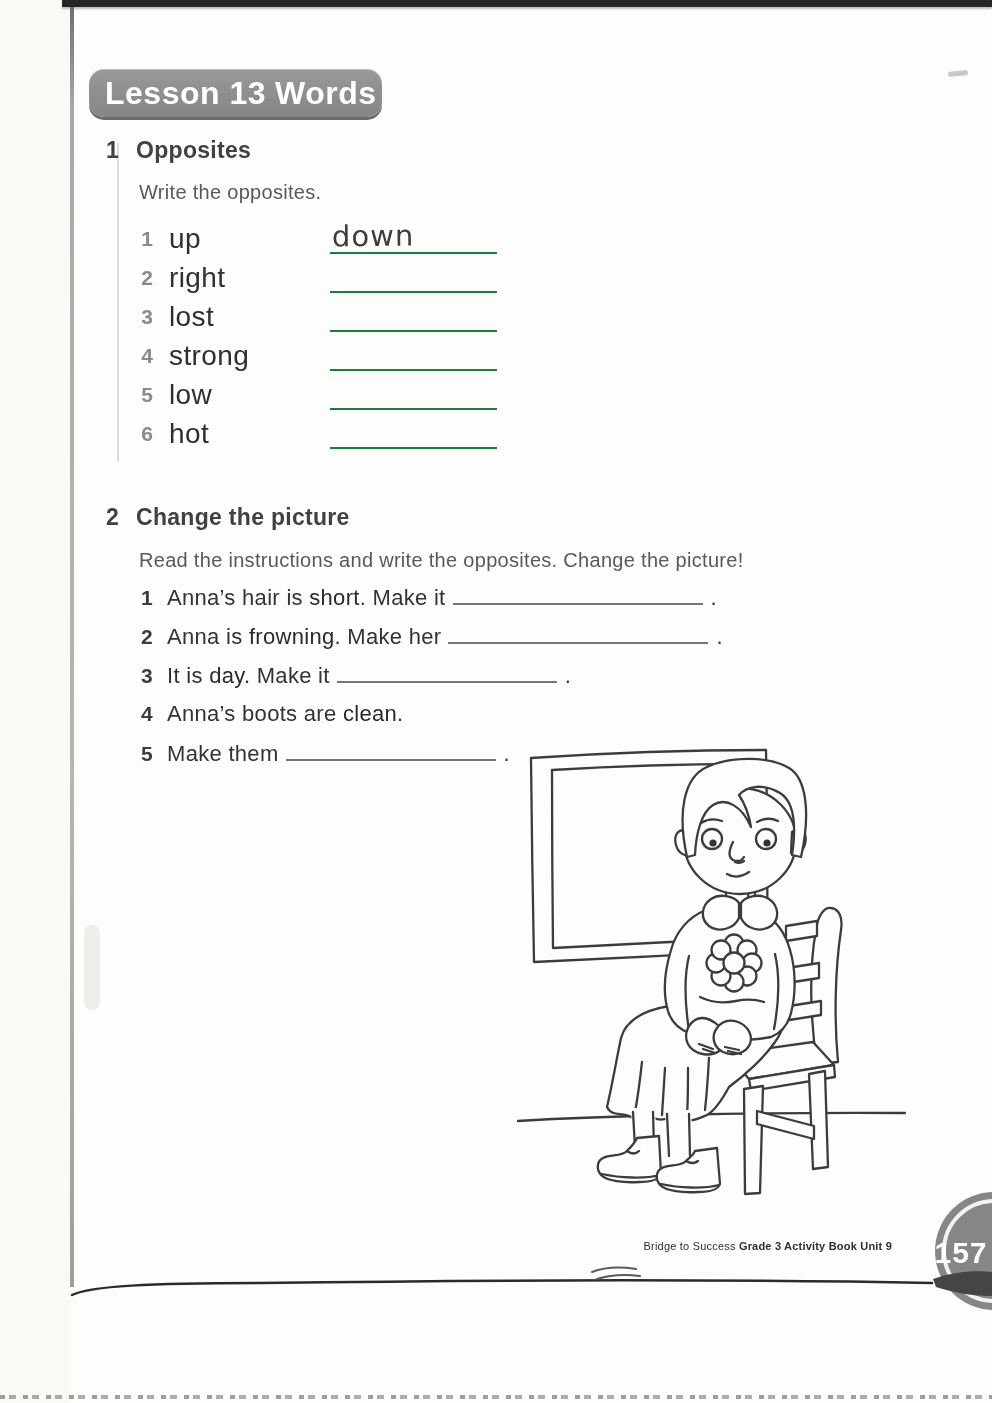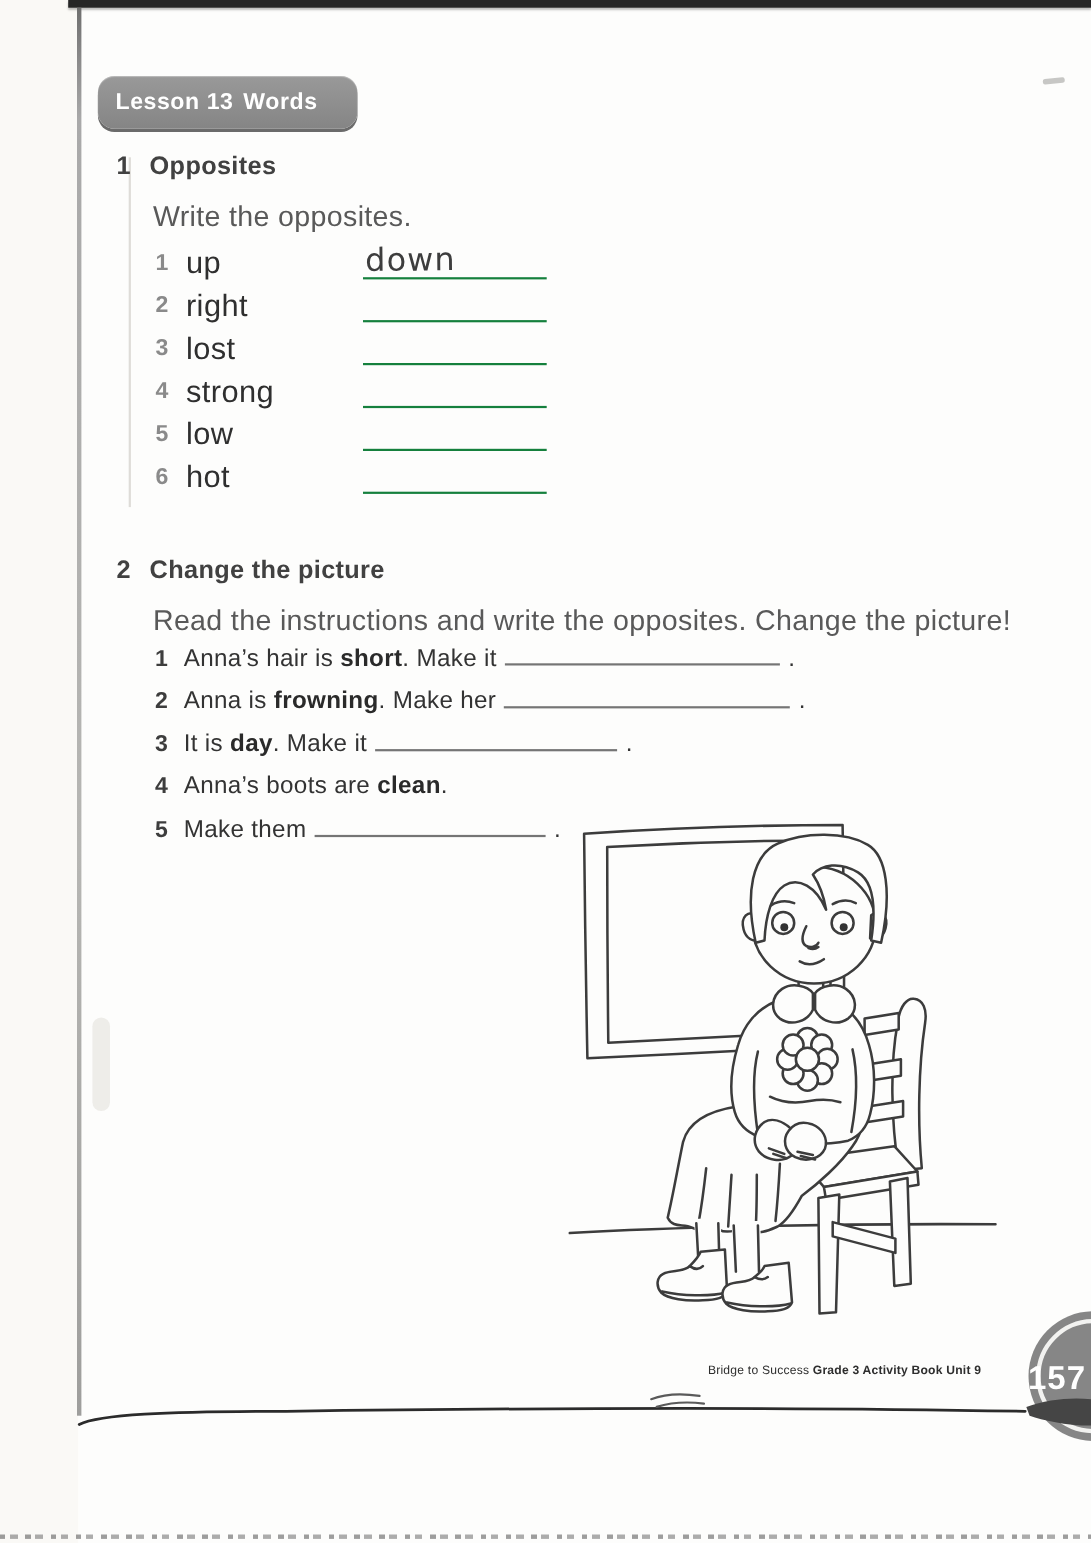--- a/index.html
+++ b/index.html
@@ -12,52 +12,52 @@
   .top-band{left:62px;right:0;top:0;height:7px;background:#262626;box-shadow:0 2px 2px rgba(0,0,0,.25);}
   .spine{left:70px;top:7px;width:4px;height:1280px;
          background:linear-gradient(to bottom,#6f6f6f,#a9a9a9 8%,#b6b6b3 60%,#9e9e9c);}
   .vline{left:117px;top:143px;width:2px;height:318px;background:#dedcd8;}
   .smudge{left:84px;top:925px;width:16px;height:85px;background:#eeede9;border-radius:8px;}
   .dash-tr{left:948px;top:71px;width:20px;height:5px;background:#c7c7c5;border-radius:2px;transform:rotate(-6deg);}
   .noise{left:0;top:1395px;width:992px;height:4px;opacity:.55;
          background:repeating-linear-gradient(90deg,#4f4f4f 0 5px,transparent 5px 9px,#6a6a6a 9px 16px,transparent 16px 23px);}
 
   
-  .lesson-pill{left:89px;top:69px;height:48px;padding:0 36px 0 16px;border-radius:15px;
+  .lesson-pill{left:89px;top:69px;height:48px;padding:0 6px 0 16px;border-radius:15px;
     background:linear-gradient(#999,#858585);display:flex;align-items:center;gap:9px;
-    color:#fff;font-size:21px;letter-spacing:.5px;
+    color:#fff;font-size:32px;letter-spacing:.5px;
     box-shadow:0 3px 0 #6b6b6b, inset 0 1px 1px rgba(255,255,255,.35);}
   .pill-prefix{font-weight:bold;}
   .pill-title{font-weight:bold;}
 
   
   .s-head{display:flex;gap:17px;font-weight:bold;font-size:23px;color:#414141;letter-spacing:.3px;}
   .s-num{width:15px;text-align:right;}
   #s1-head{left:104px;top:137px;}
   #s2-head{left:104px;top:504px;}
-  .s-instr{font-size:26px;color:#595959;letter-spacing:.3px;}
+  .s-instr{font-size:20px;color:#595959;letter-spacing:.3px;}
   #s1-instr{left:139px;top:181px;}
   #s2-instr{left:139px;top:549px;}
 
   
   #opposites{left:138px;top:221px;width:390px;}
   .s1row{position:relative;height:39px;}
   .s1num{position:absolute;left:0;top:0;width:15px;text-align:right;font-weight:bold;
          font-size:21px;color:#8a8a8a;line-height:36px;}
   .s1word{position:absolute;left:31px;top:0;font-size:28px;color:#2f2f2f;line-height:36px;letter-spacing:.4px;}
   .s1line{position:absolute;left:192px;top:0;width:167px;height:31px;border-bottom:2px solid #15803d;}
   .hand{position:absolute;left:2px;bottom:1px;font-size:29px;color:#3d3d3d;line-height:1;
         font-family:"DejaVu Sans",sans-serif;letter-spacing:1px;transform:rotate(-.6deg);}
 
   
   #change-list{left:138px;top:577px;width:760px;font-size:22px;color:#333;}
   .s2row{height:39px;line-height:39px;white-space:nowrap;letter-spacing:.3px;}
   .s2num{display:inline-block;width:15px;margin-right:14px;text-align:right;font-weight:bold;
          color:#3d3d3d;font-size:21px;}
-  .s2bold{font-weight:bold;color:#2a2a2a;}
+  .s2bold{font-weight:normal;color:#2a2a2a;}
   .blank{display:inline-block;height:26px;vertical-align:baseline;border-bottom:2px solid #757575;margin-left:7px;}
   .b0{width:250px;} .b1{width:260px;} .b2{width:220px;} .b4{width:210px;}
   .dot{margin-left:8px;}
 
   
   .footer-text{left:500px;top:1240px;width:392px;text-align:right;font-size:11px;color:#2e2e2e;letter-spacing:.2px;}
   .footer-bold{font-weight:bold;}
 
   
   .ln{fill:none;stroke:#3c3c3c;stroke-width:2.3;stroke-linecap:round;stroke-linejoin:round;}

